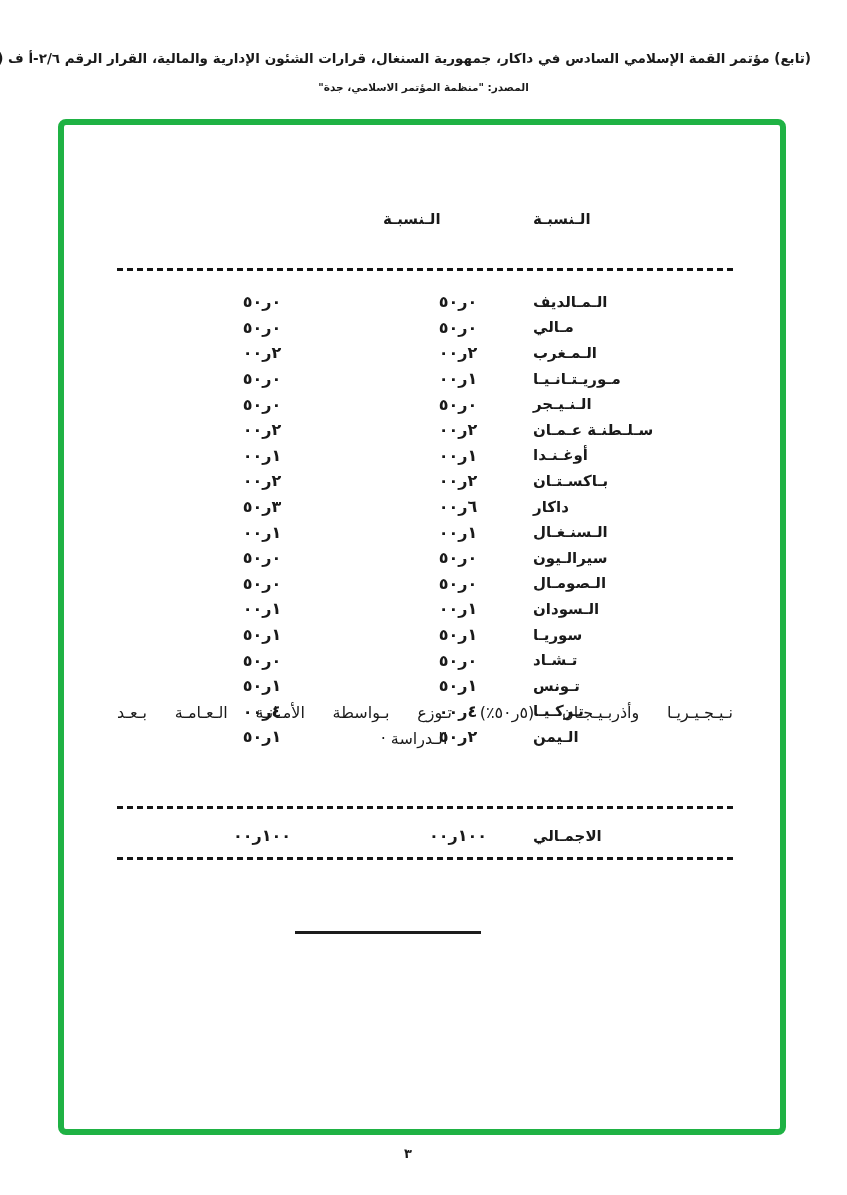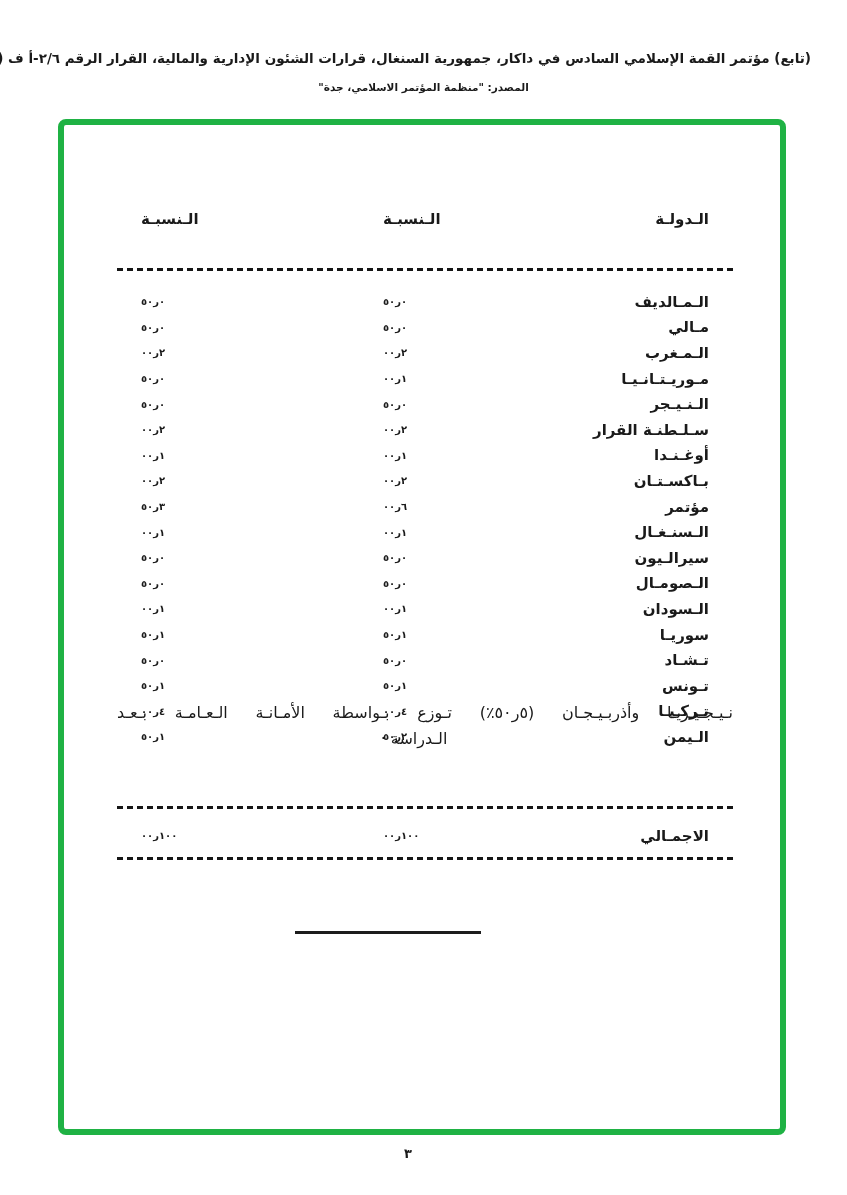--- a/index.html
+++ b/index.html
@@ -44,22 +44,22 @@
   .dash2{top:806px;}
   .dash3{top:857px;}
   .rows{
     position:absolute;left:117px;top:289px;width:616px;
   }
   .trow,.row{
     display:grid;grid-template-columns:200px 150px 242px;
     direction:rtl;align-items:center;
   }
   .row{height:25.6px;font-size:15px;font-weight:700;}
-  .c-country{text-align:right;padding-right:24px;white-space:nowrap;}
-  .c-num{direction:ltr;font-size:10px;white-space:nowrap;}
+  .c-country{text-align:left;padding-right:24px;white-space:nowrap;}
+  .c-num{text-align:center;direction:ltr;font-size:16px;white-space:nowrap;}
   .note{
     position:absolute;left:117px;top:700px;width:616px;
     font-size:16px;font-weight:400;line-height:26px;
   }
   .note-line1{text-align:justify;text-align-last:justify;}
   .note-line2{text-align:center;padding-right:22px;}
   .num-ltr{direction:ltr;unicode-bidi:embed;}
   .total-row{
     position:absolute;left:117px;top:822px;width:616px;height:27px;
     font-size:15px;font-weight:700;
@@ -77,21 +77,20 @@
 <body>
 
 <div class="page">
 
   <div class="doc-title">(تابع) مؤتمر القمة الإسلامي السادس في داكار، جمهورية السنغال، قرارات الشئون الإدارية والمالية، القرار الرقم ٢/٦-أ ف (ق أ)</div>
   <div class="doc-source">المصدر: "منظمة المؤتمر الاسلامي، جدة"</div>
 
   <div class="green-box"></div>
 
   <div class="thead">
-    <div class="h-country">الـدولـة</div>
     <div class="h-two">
       <div>الـنسبـة</div>
     </div>
     <div class="h-two">
       <div>الـنسبـة</div>
     </div>
   </div>
 
   <div class="dash-line dash1"></div>
 
@@ -120,39 +119,39 @@
       <div class="c-num">٠ر٥٠</div>
     </div>
 
     <div class="row">
       <div class="c-country">الـنـيـجر</div>
       <div class="c-num">٠ر٥٠</div>
       <div class="c-num">٠ر٥٠</div>
     </div>
 
     <div class="row">
-      <div class="c-country">سـلـطنـة القرار</div>
+      <div class="c-country">سـلـطنـة عـمـان</div>
       <div class="c-num">٢ر٠٠</div>
       <div class="c-num">٢ر٠٠</div>
     </div>
 
     <div class="row">
       <div class="c-country">أوغـنـدا</div>
       <div class="c-num">١ر٠٠</div>
       <div class="c-num">١ر٠٠</div>
     </div>
 
     <div class="row">
       <div class="c-country">بـاكسـتـان</div>
       <div class="c-num">٢ر٠٠</div>
       <div class="c-num">٢ر٠٠</div>
     </div>
 
     <div class="row">
-      <div class="c-country">مؤتمر</div>
+      <div class="c-country">داكار</div>
       <div class="c-num">٦ر٠٠</div>
       <div class="c-num">٣ر٥٠</div>
     </div>
 
     <div class="row">
       <div class="c-country">الـسنـغـال</div>
       <div class="c-num">١ر٠٠</div>
       <div class="c-num">١ر٠٠</div>
     </div>
 

